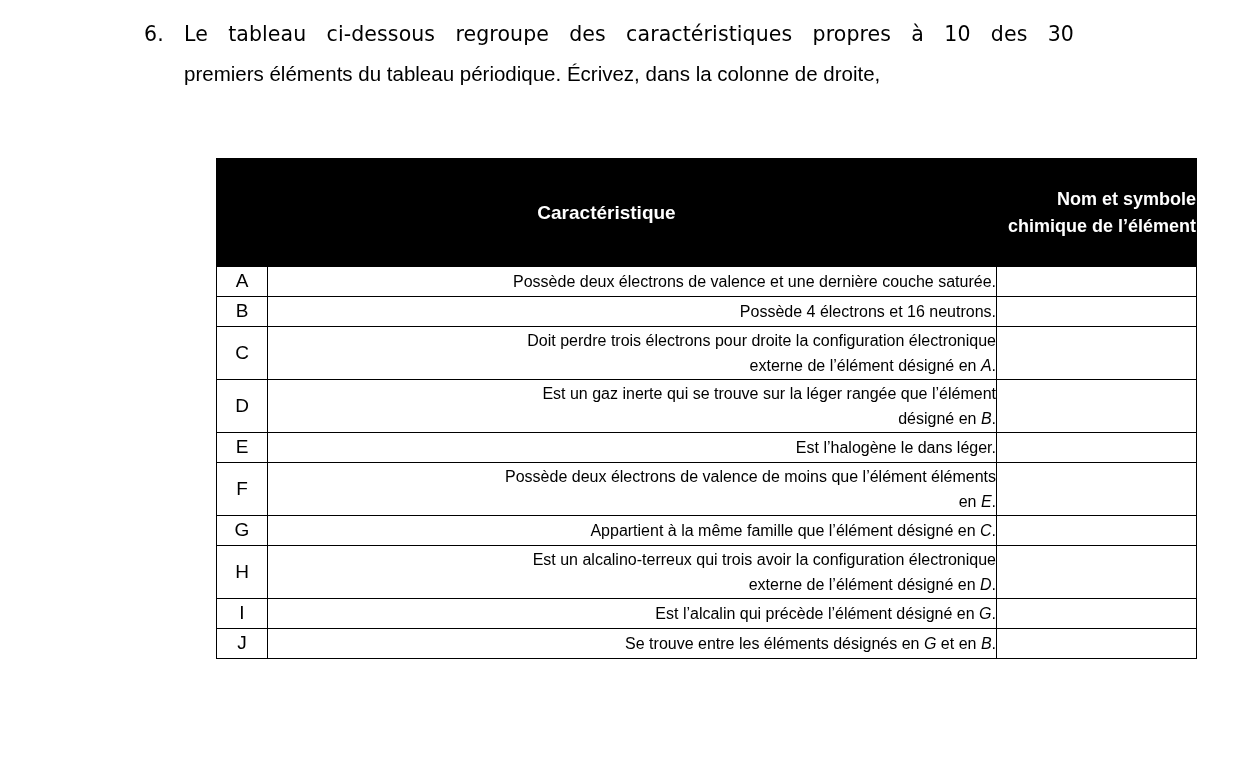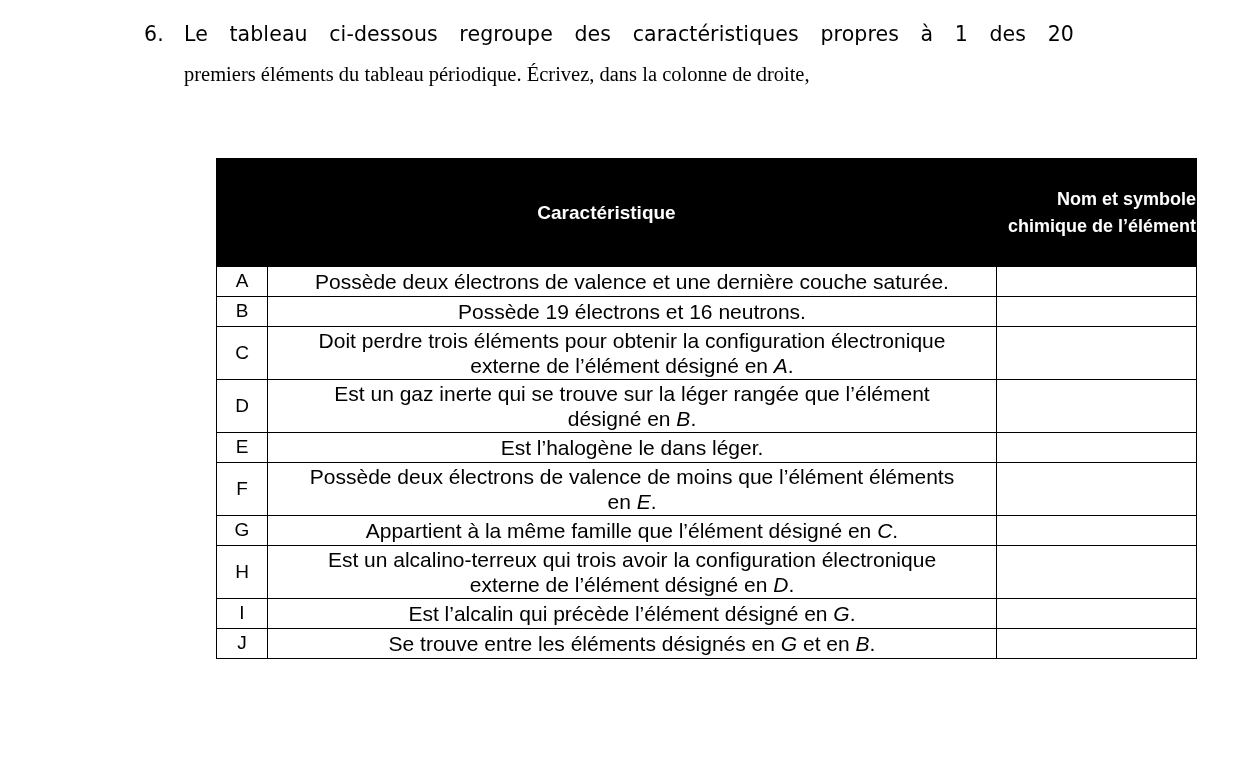--- a/index.html
+++ b/index.html
@@ -39,21 +39,21 @@
     font-size: 20.5px;
   }
   .q-text-justify {
     width: 890px;
     text-align: justify;
     text-align-last: justify;
     white-space: normal;
   }
   .q-indent {
     margin-left: 40px;
-    font-family: Liberation Serif, serif;
+    font-family: Liberation Sans, sans-serif;
     font-size: 20.5px;
     line-height: 40px;
     white-space: nowrap;
   }
 
   
   .table-wrap {
     position: absolute;
     left: 168px;
     top: 158px;
@@ -99,42 +99,42 @@
     padding: 0 6px;
   }
 
   
   td.letter {
     text-align: center;
     font-size: 19px;
     line-height: 1.2;
   }
   td.desc {
-    text-align: center;
-    font-size: 21px;
+    text-align: right;
+    font-size: 16px;
     line-height: 25px;
     padding: 5px 0 5px 10px;
   }
   td.answer {
     background: #ffffff;
   }
   tr.one-line td.desc, tr.one-line td.letter { height: 29px; }
   tr.two-line td.desc, tr.two-line td.letter { height: 52px; }
 
   td.desc i {
     font-style: italic;
   }
 </style>
 </head>
 <body>
 
 <div class="question">
   <div class="q-line">
     <span class="q-number">6.</span>
-    <span class="q-text-justify">Le tableau ci-dessous regroupe des caractéristiques propres à 1 des 20</span>
+    <span class="q-text-justify">Le tableau ci-dessous regroupe des caractéristiques propres à 10 des 30</span>
   </div>
   <div class="q-indent">premiers éléments du tableau périodique. Écrivez, dans la colonne de droite,</div>
 </div>
 
 <div class="table-wrap">
   <table class="chars">
     <colgroup>
       <col class="c-letter">
       <col class="c-desc">
       <col class="c-ans">
@@ -146,26 +146,26 @@
       </tr>
     </thead>
     <tbody id="table-body">
         <tr class="one-line">
           <td class="letter">A</td>
           <td class="desc"><span>Possède deux électrons de valence et une dernière couche saturée.</span></td>
           <td class="answer"></td>
         </tr>
         <tr class="one-line">
           <td class="letter">B</td>
-          <td class="desc"><span>Possède 19 électrons et 16 neutrons.</span></td>
+          <td class="desc"><span>Possède 4 électrons et 16 neutrons.</span></td>
           <td class="answer"></td>
         </tr>
         <tr class="two-line">
           <td class="letter">C</td>
-          <td class="desc"><span>Doit perdre trois éléments pour obtenir la configuration électronique</span><br><span>externe de l’élément désigné en <i>A</i>.</span></td>
+          <td class="desc"><span>Doit perdre trois électrons pour droite la configuration électronique</span><br><span>externe de l’élément désigné en <i>A</i>.</span></td>
           <td class="answer"></td>
         </tr>
         <tr class="two-line">
           <td class="letter">D</td>
           <td class="desc"><span>Est un gaz inerte qui se trouve sur la léger rangée que l’élément</span><br><span>désigné en <i>B</i>.</span></td>
           <td class="answer"></td>
         </tr>
         <tr class="one-line">
           <td class="letter">E</td>
           <td class="desc"><span>Est l’halogène le dans léger.</span></td>

